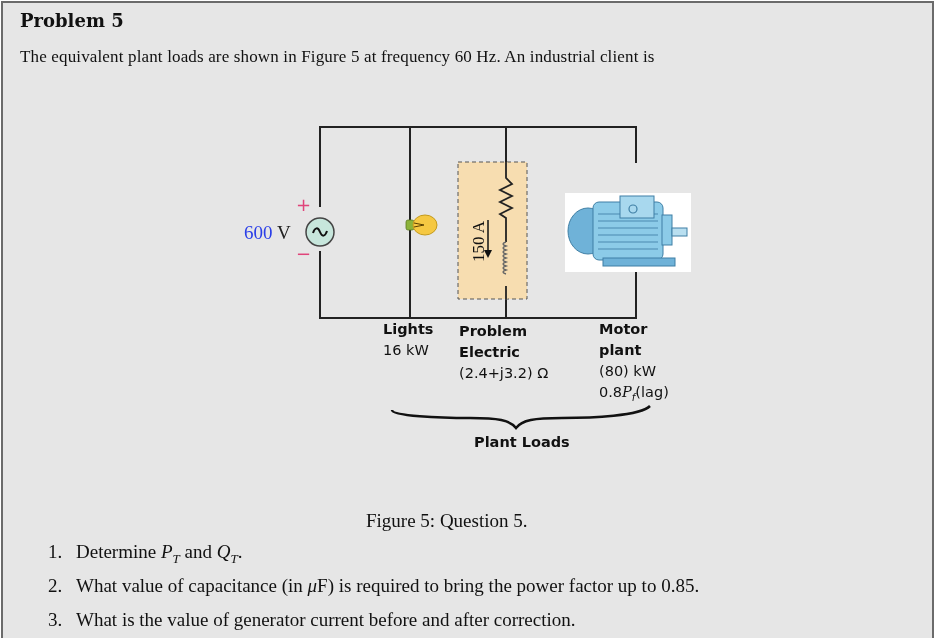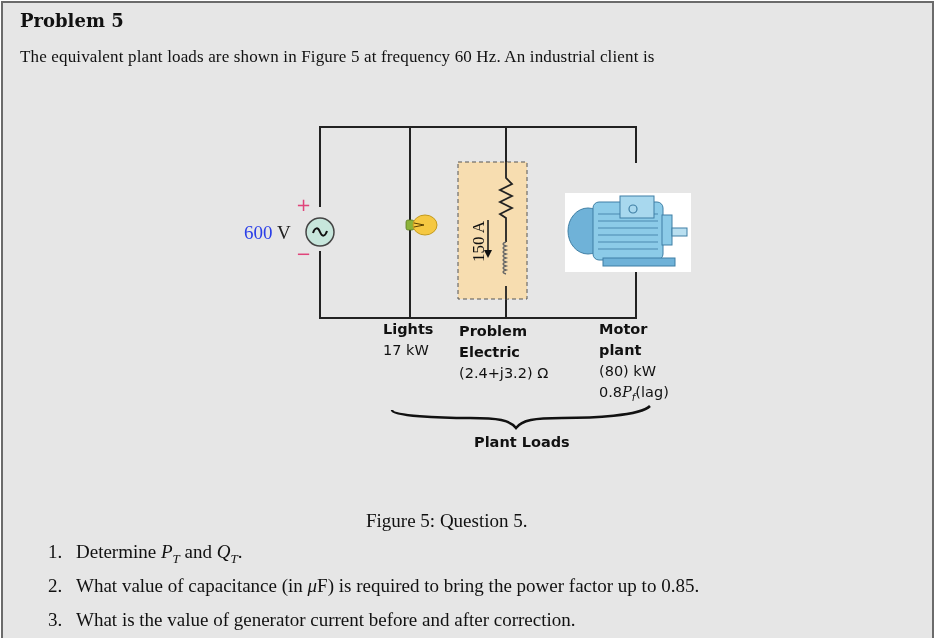--- a/index.html
+++ b/index.html
@@ -115,21 +115,21 @@
   <path d="M392,410 C392,416 440,418 470,418 C498,418 510,420 516,428 C522,420 534,418 562,418 C592,418 640,416 650,406" stroke="#111" stroke-width="2.5" fill="none"></path>
 </svg>
 
 <div class="vs-label">
   <span class="vs-num">600</span>
   <span class="vs-unit">V</span>
 </div>
 
 <div class="lbl" style="left:383px; top:319px;">
   <div><b>Lights</b></div>
-  <div>17 kW</div>
+  <div>16 kW</div>
 </div>
 
 <div class="lbl" style="left:459px; top:321px;">
   <div><b>Problem</b></div>
   <div><b>Electric</b></div>
   <div>(2.4+j3.2) Ω</div>
 </div>
 
 <div class="lbl" style="left:599px; top:319px;">
   <div><b>Motor</b></div>

